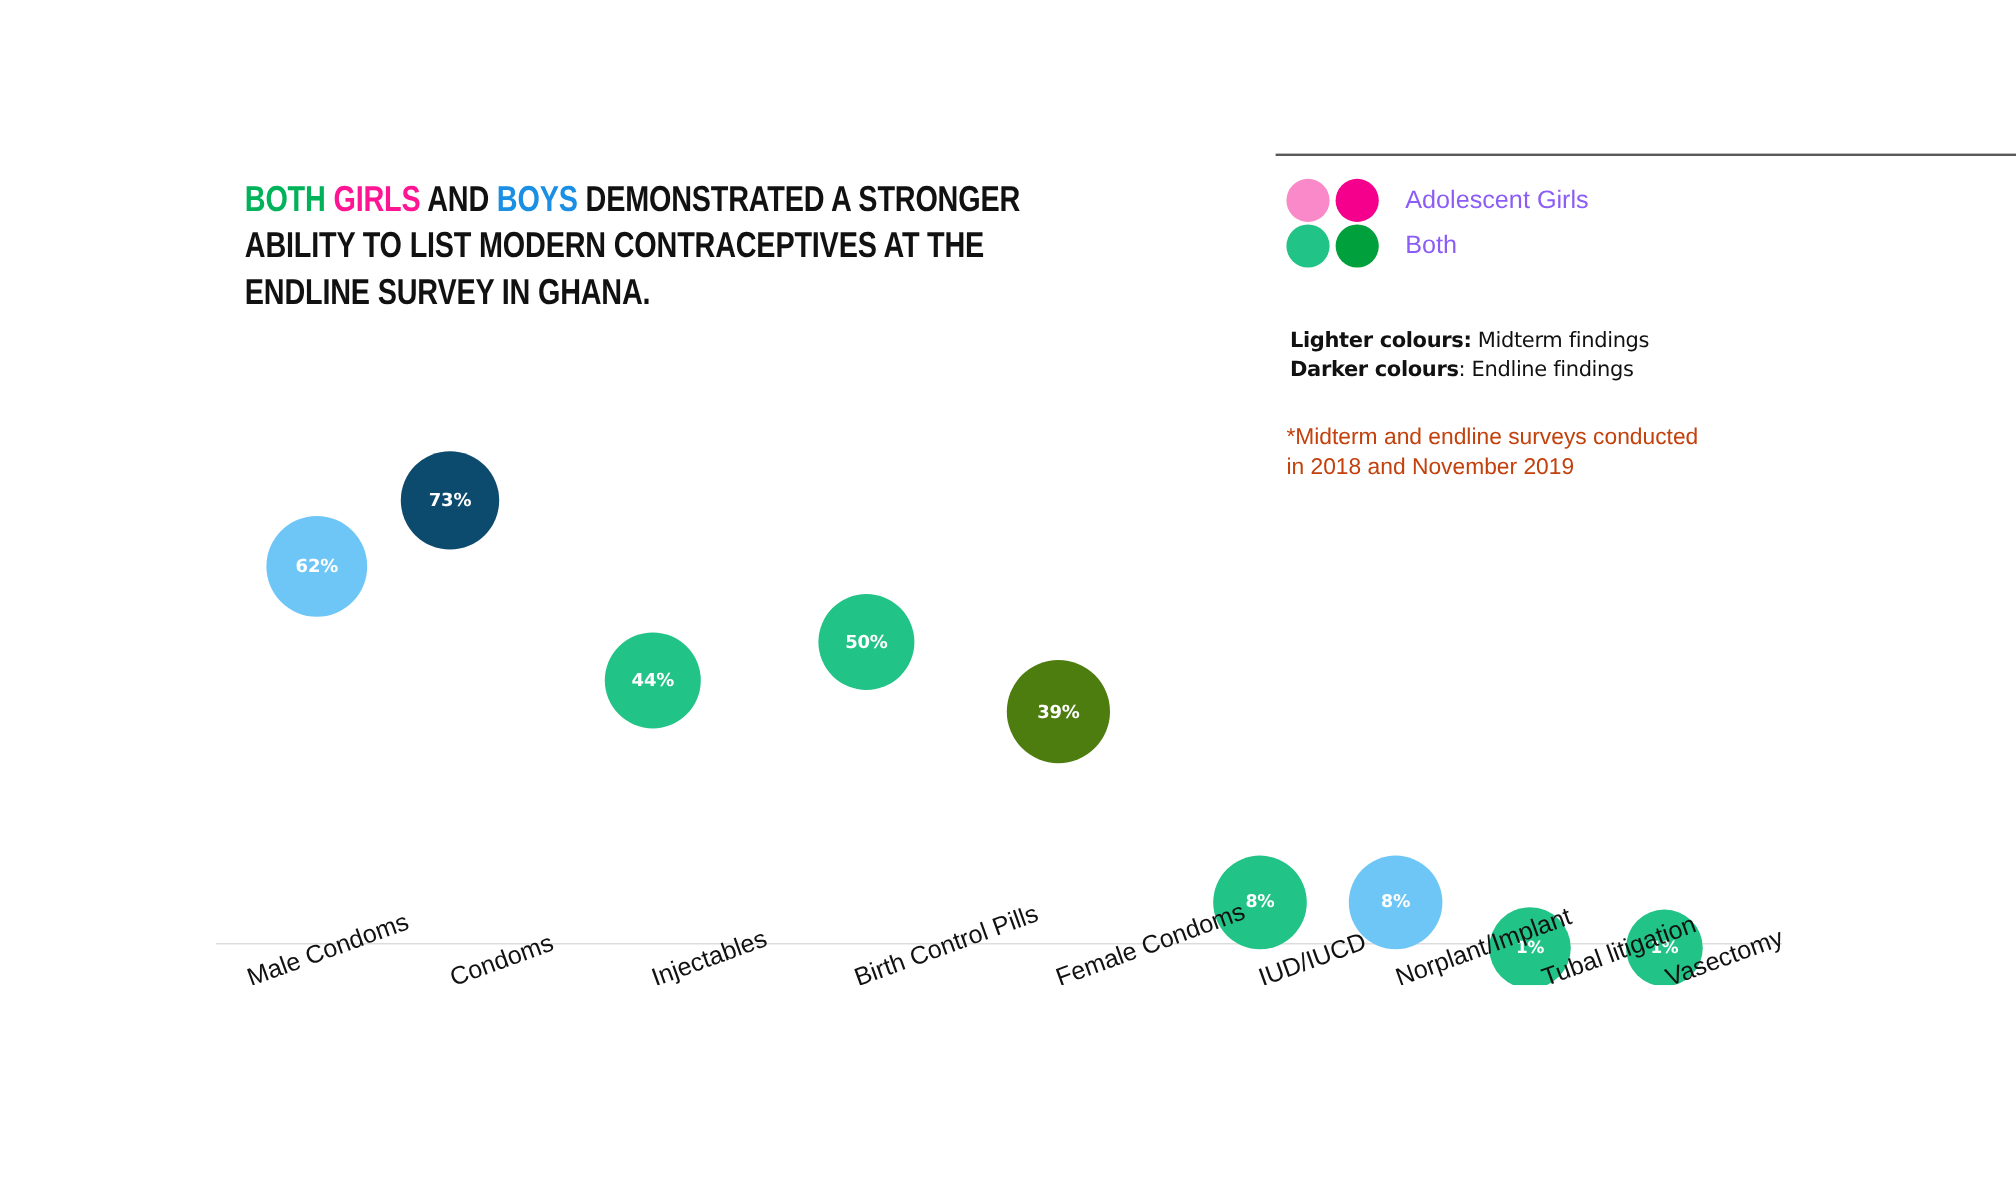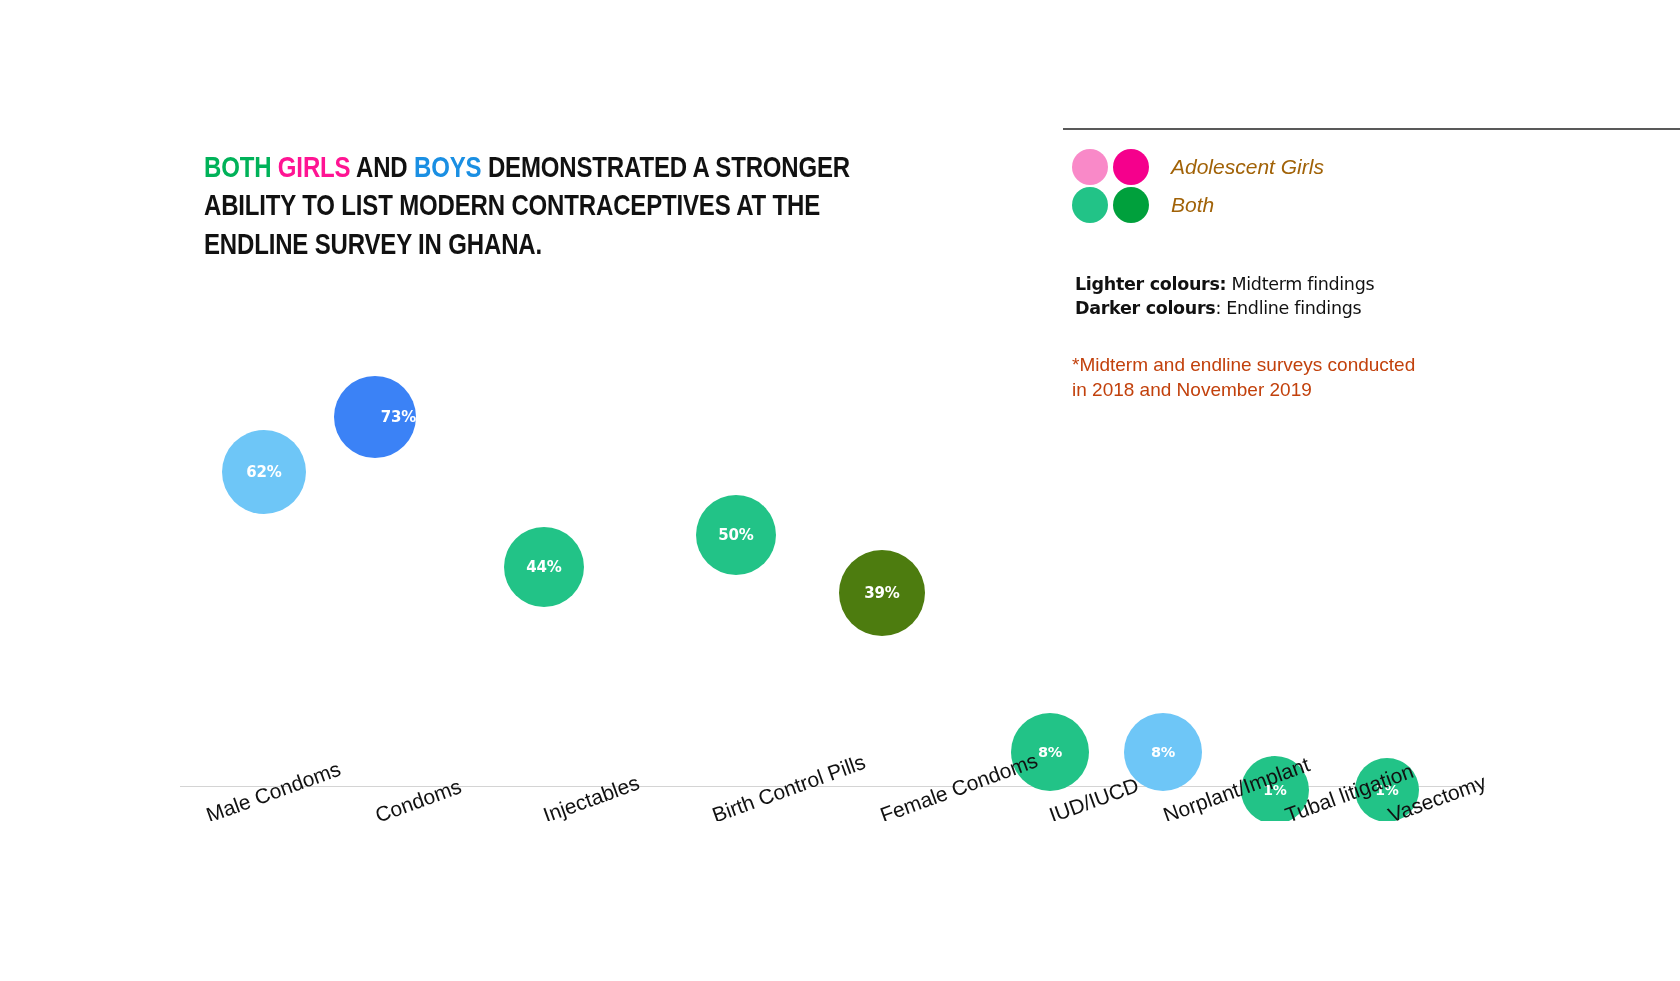--- a/index.html
+++ b/index.html
@@ -65,24 +65,23 @@
   .swatch {
     width: 36px;
     height: 36px;
     border-radius: 50%;
     flex: 0 0 auto;
   }
   .swatch + .swatch { margin-left: 5px; }
   .legend-label {
     margin-left: 22px;
     font-size: 21px;
-    color: #a16207;
+    color: #8b5cf6;
     font-family: "Liberation Sans", sans-serif;
     white-space: nowrap;
-    font-style: italic;
   }
 
   
   #legend-notes {
     position: absolute;
     left: 1075px;
     top: 272px;
     font-size: 17.5px;
     line-height: 1.38;
     color: #111111;
@@ -174,27 +173,27 @@
   </div>
 
   <div id="footnote">*Midterm and endline surveys conducted
 in 2018 and November 2019</div>
 
   <div id="plot">
     <div id="axis-line"></div>
   <div class="bubble" style="left: 222px; top: 430px; width: 84px; height: 84px; background: rgb(110, 198, 247); font-size: 15px;">
         <span>62%</span>
       </div>
-      <div class="bubble" style="left: 334px; top: 376px; width: 82px; height: 82px; background: #3b82f6; font-size: 15px; justify-content: flex-end;">
+      <div class="bubble" style="left: 334px; top: 376px; width: 82px; height: 82px; background: #0c4a6e; font-size: 15px;">
         <span>73%</span>
       </div>
       <div class="bubble" style="left: 504px; top: 527px; width: 80px; height: 80px; background: rgb(34, 195, 135); font-size: 15px; text-align: center;">
         <span>44%</span>
       </div>
-      <div class="bubble" style="left: 696px; top: 495px; width: 80px; height: 80px; background: rgb(34, 195, 135); font-size: 15px;">
+      <div class="bubble" style="left: 682px; top: 495px; width: 80px; height: 80px; background: rgb(34, 195, 135); font-size: 15px;">
         <span>50%</span>
       </div>
       <div class="bubble" style="left: 839px; top: 550px; width: 86px; height: 86px; background: #4d7c0f; font-size: 15px;">
         <span>39%</span>
       </div>
       <div class="bubble" style="left: 1011px; top: 713px; width: 78px; height: 78px; background: rgb(34, 195, 135); font-size: 14.5px;">
         <span>8%</span>
       </div>
       <div class="bubble" style="left: 1124px; top: 713px; width: 78px; height: 78px; background: rgb(110, 198, 247); font-size: 14.5px;">
         <span>8%</span>

